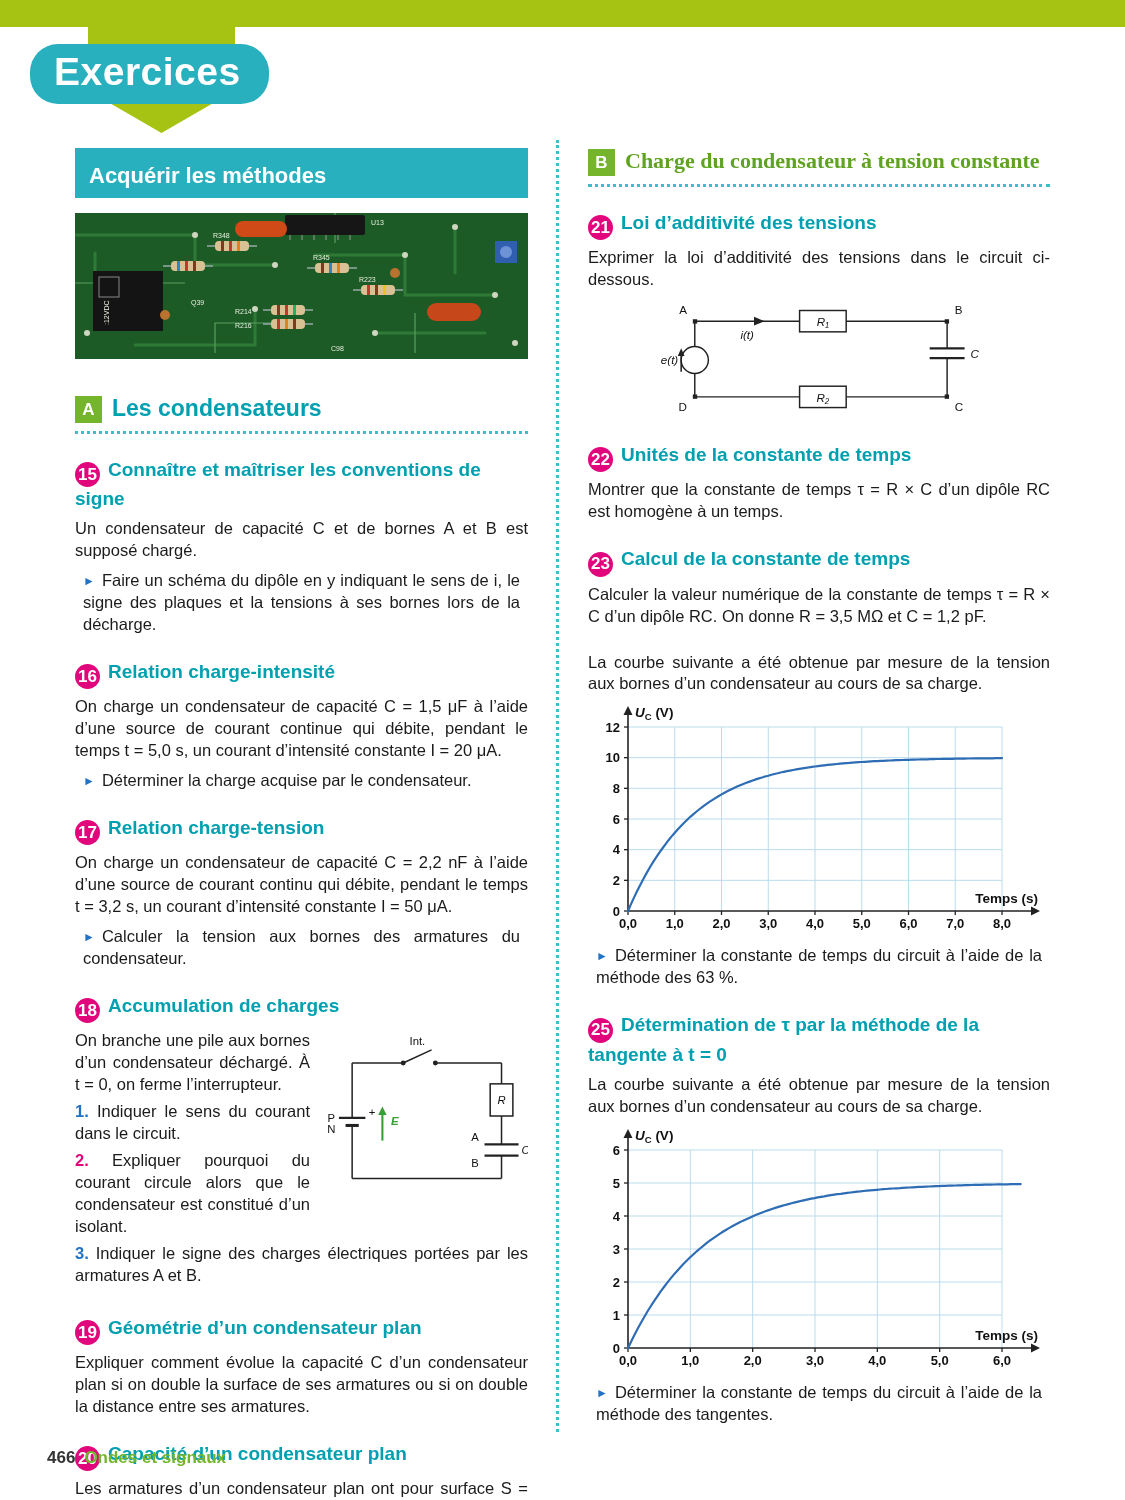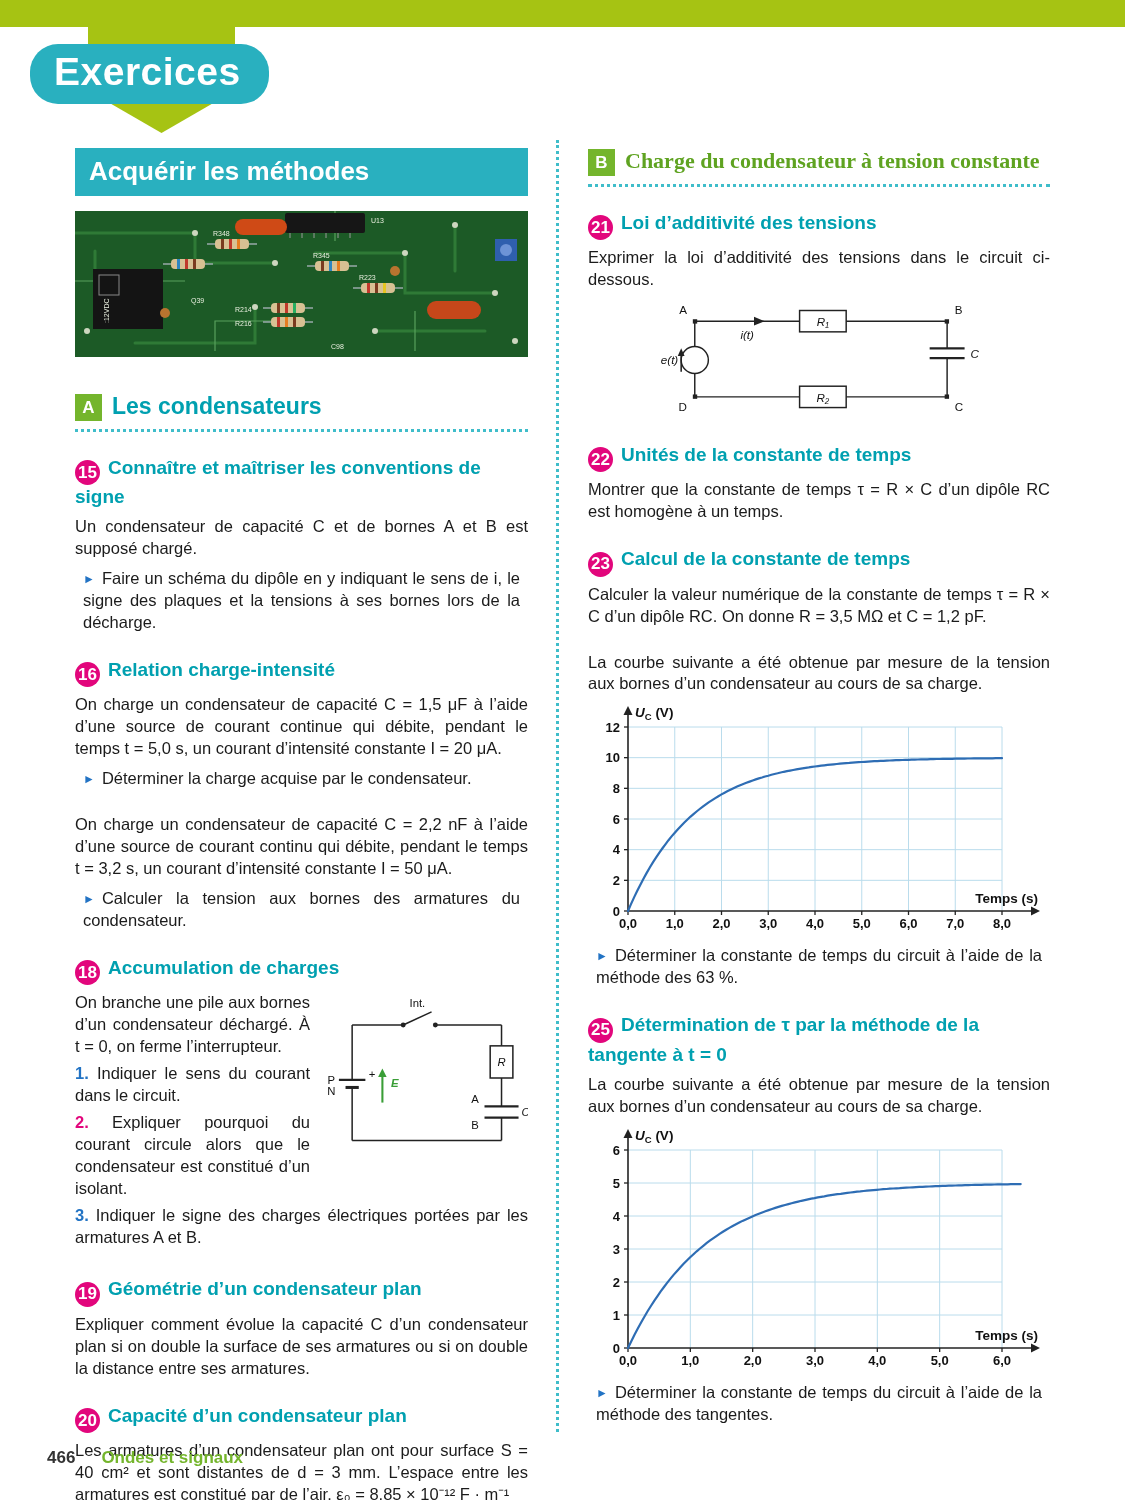--- a/index.html
+++ b/index.html
@@ -16,21 +16,21 @@
   .topstrip{position:absolute;top:0;left:0;width:1125px;height:27px;background:var(--lime);}
   .pennant{position:absolute;top:0;left:88px;width:147px;height:133px;background:var(--lime);
     clip-path:polygon(0 0,100% 0,100% 68%,50% 100%,0 68%);}
   .exercices-box{position:absolute;top:44px;left:30px;background:var(--teal);color:#fff;
     font-size:39px;font-weight:bold;padding:6px 28px 10px 24px;border-radius:28px;letter-spacing:.5px;}
   
   .col-left{position:absolute;left:75px;top:148px;width:453px;}
   .col-right{position:absolute;left:588px;top:148px;width:462px;}
   .v-sep{position:absolute;left:556px;top:140px;height:1292px;width:0;border-left:3px dotted var(--dot-teal);}
   
-  .methods-box{background:var(--teal);color:#fff;font-size:26px;font-weight:bold;padding:8px 14px 9px;}
+  .methods-box{background:var(--teal);color:#fff;font-size:22px;font-weight:bold;padding:15px 14px 9px;}
   .photo{display:block;margin-top:15px;}
   .section-head{display:flex;align-items:flex-start;gap:10px;border-bottom:3px dotted var(--dot-teal);
     padding-bottom:8px;margin-top:36px;}
   .sec-badge{flex:0 0 auto;width:27px;height:27px;background:var(--green);color:#fff;font-weight:bold;
     display:flex;align-items:center;justify-content:center;font-size:17px;margin-top:1px;}
   .sec-title{font-size:23px;font-weight:bold;color:var(--title-teal);line-height:1.15;}
   .sec-title.green{color:var(--green-heading);font-size:22px;font-family:Liberation Serif, serif;}
   .ex{margin-top:24px;}
   .ex h3{font-size:19px;font-weight:bold;color:var(--title-teal);margin:0 0 7px;line-height:1.27;}
   .badge{display:inline-flex;width:25px;height:25px;border-radius:50%;background:var(--pink);color:#fff;
@@ -46,21 +46,21 @@
   .fig21{display:block;margin:10px auto 4px;}
   .chart{display:block;margin:8px 0 4px 2px;}
   
   .svgt{font-family:"Liberation Sans",sans-serif;fill:#111;font-size:12px;}
   .svgt.it{font-style:italic;}
   .svgt.b{font-weight:bold;}
   .svgt.green{fill:#3a9e37;}
   .svgt.white{fill:#e8eede;font-size:7px;}
   
   .footer{position:absolute;left:47px;top:1448px;font-size:17px;font-weight:bold;}
-  .footer .num{color:#333;margin-right:26px;text-align:center;}
+  .footer .num{color:#333;margin-right:9px;text-align:center;}
   .footer .chap{color:var(--green);}
 </style>
 </head>
 <body>
 
 <div class="topstrip"></div>
 <div class="pennant"></div>
 <div class="exercices-box">Exercices</div>
 <div class="v-sep"></div>
 
@@ -191,20 +191,21 @@
     <p class="bullet-line"><span class="bullet">►</span><span>Faire un schéma du dipôle en y indiquant le sens de i, le signe des plaques et la tensions à ses bornes lors de la décharge.</span></p>
   </div>
 
   <div class="ex">
     <h3><span class="badge">16</span><span>Relation charge-intensité</span></h3>
     <p class="body">On charge un condensateur de capacité C = 1,5 μF à l’aide d’une source de courant continue qui débite, pendant le temps t = 5,0 s, un courant d’intensité constante I = 20 μA.</p>
     <p class="bullet-line"><span class="bullet">►</span><span>Déterminer la charge acquise par le condensateur.</span></p>
   </div>
 
   <div class="ex">
+    <h3><span class="badge">17</span><span>Relation charge-tension</span></h3>
     <p class="body">On charge un condensateur de capacité C = 2,2 nF à l’aide d’une source de courant continu qui débite, pendant le temps t = 3,2 s, un courant d’intensité constante I = 50 μA.</p>
     <p class="bullet-line"><span class="bullet">►</span><span>Calculer la tension aux bornes des armatures du condensateur.</span></p>
   </div>
 
   <div class="ex">
     <h3><span class="badge">18</span><span>Accumulation de charges</span></h3>
     <div class="fig18">
       <svg width="208" height="168" viewBox="0 0 220 172">
         <g stroke="#222" stroke-width="1.6" fill="none">
           <line x1="34" y1="30" x2="88" y2="30"></line>

